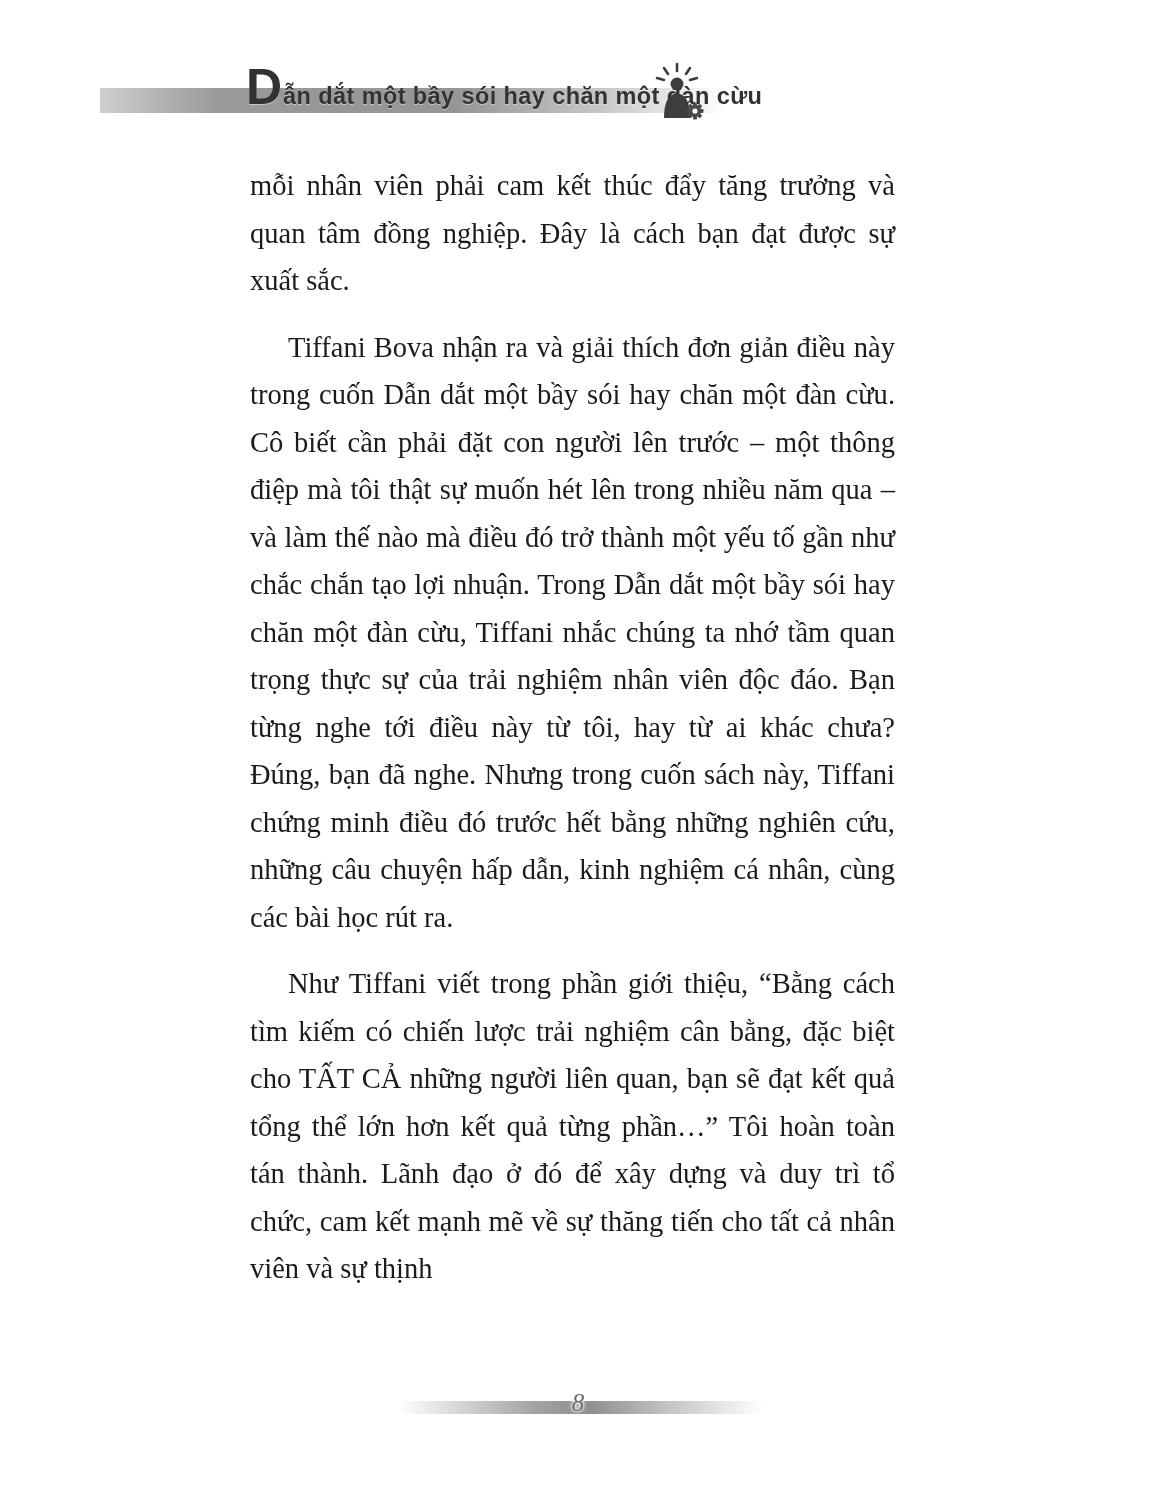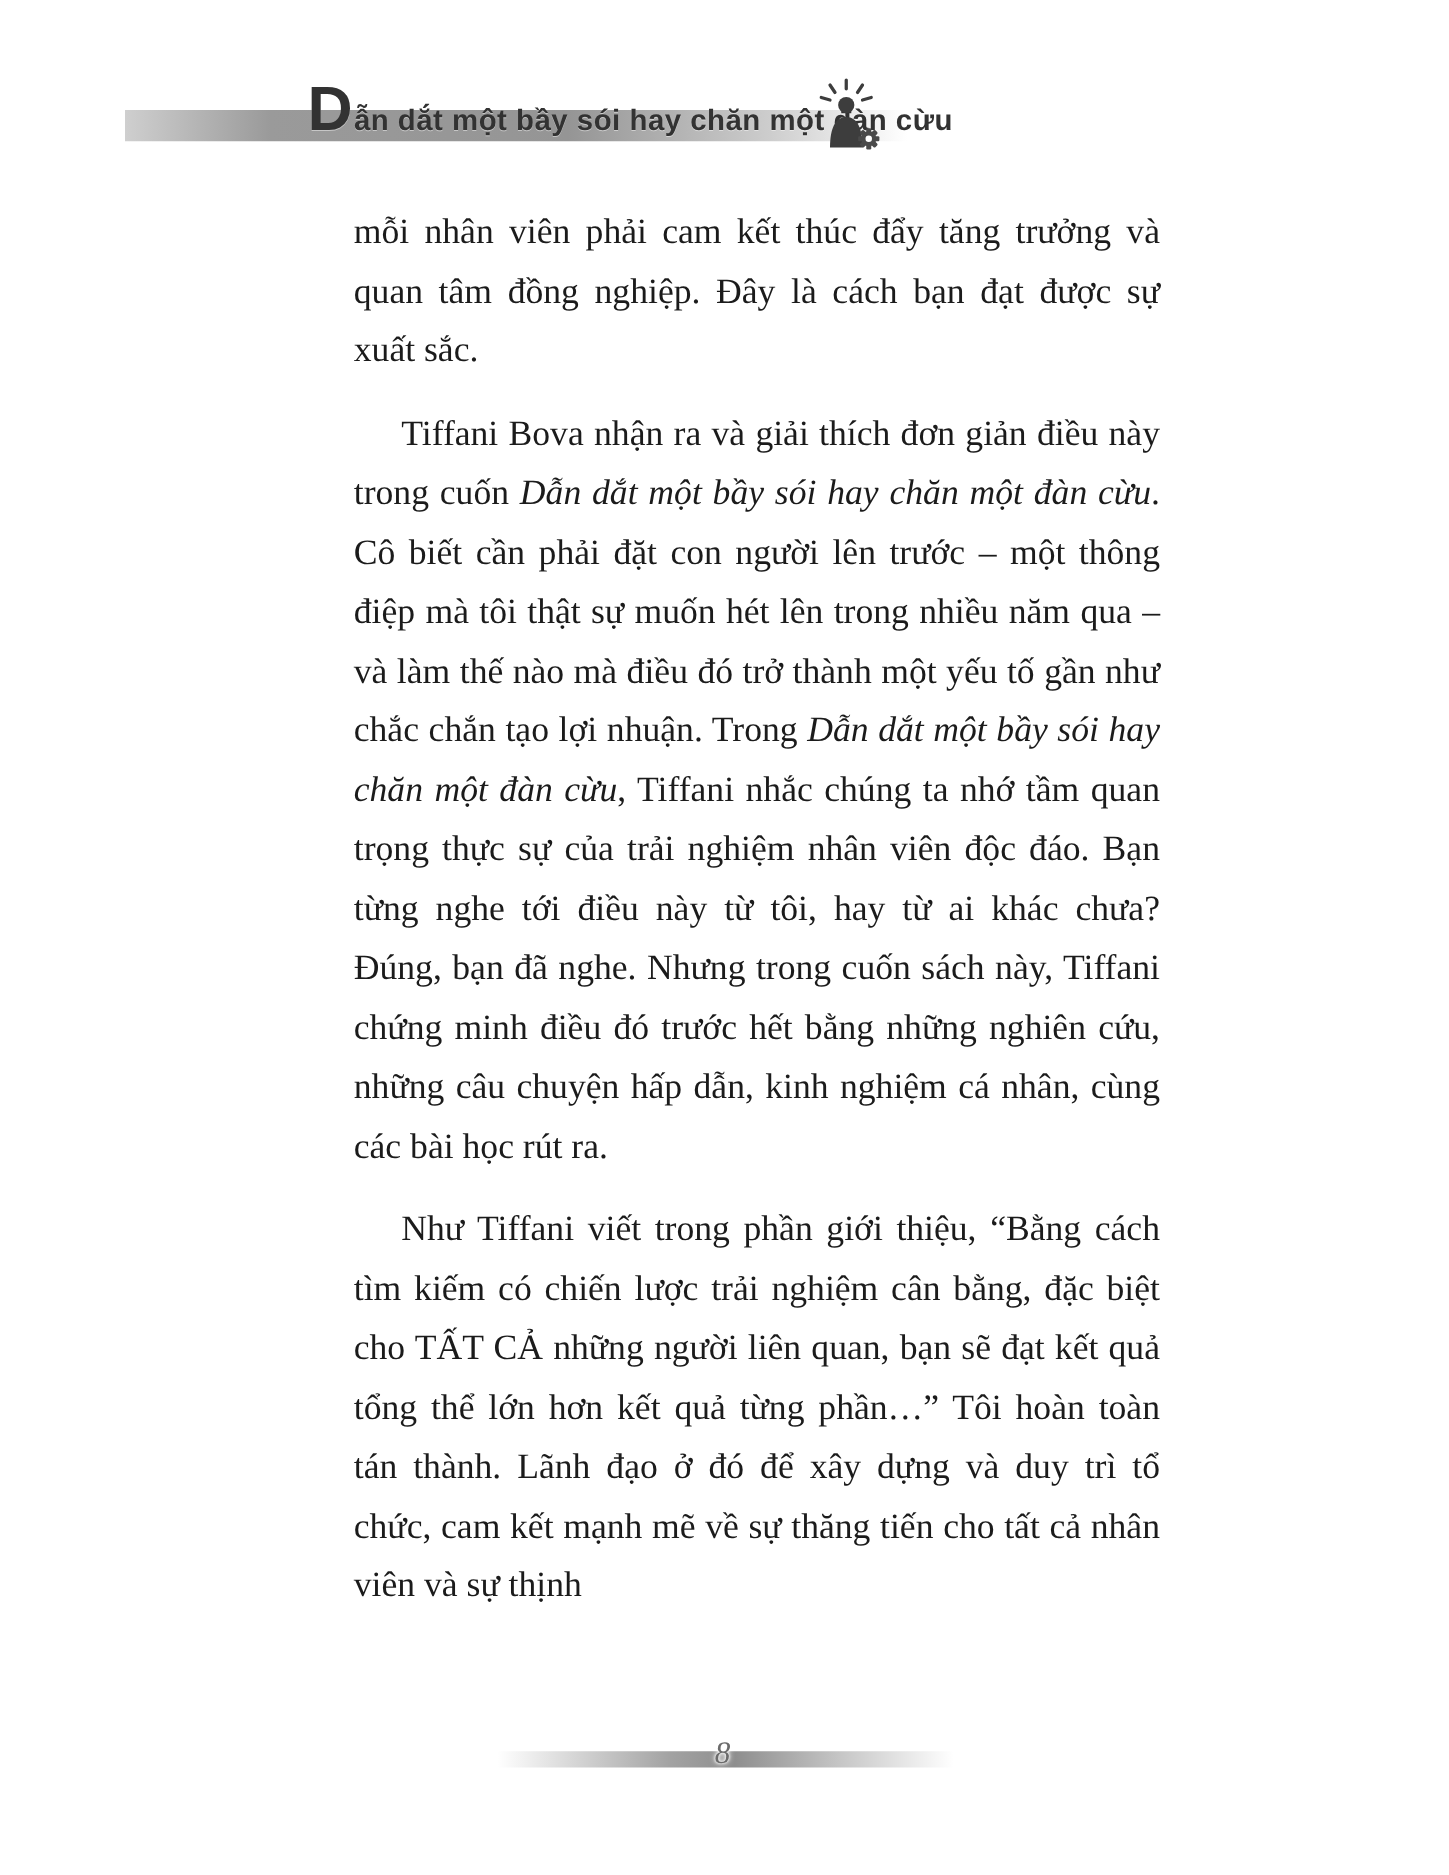--- a/index.html
+++ b/index.html
@@ -38,31 +38,30 @@
   .head-title .dropcap { font-size: 50px; line-height: 50px; letter-spacing: 1px; }
   .head-title .rest { font-size: 23.5px; letter-spacing: 0.4px; }
   .head-icon { position: absolute; left: 650px; top: 62px; width: 58px; height: 60px; }
 
   
   .body-text {
     position: absolute;
     left: 250px;
     top: 162px;
     width: 645px;
-    margin-left: 33px;
   }
   .para {
     font-size: 28.5px;
     line-height: 47.5px;
     text-align: justify;
     color: #1b1b1b;
     margin-bottom: 19px;
   }
   .para.indent { text-indent: 38px; }
-  .italic { font-style: italic; }
+  .italic { }
 
   
   .foot-bar {
     position: absolute;
     left: 398px;
     top: 1401px;
     width: 365px;
     height: 13px;
     background: linear-gradient(90deg,
       #ffffff 0%, #a2a2a2 38%, #8e8e8e 52%, #c8c8c8 76%, #ffffff 100%);

